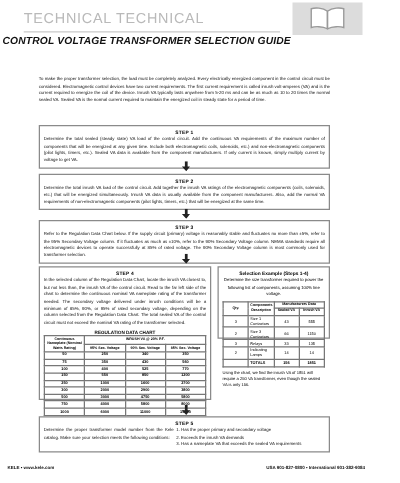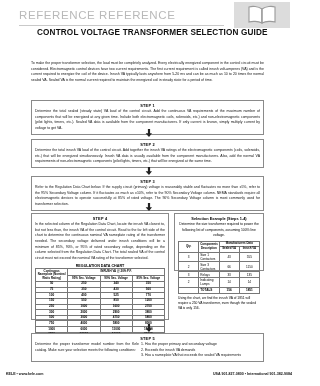--- a/index.html
+++ b/index.html
@@ -19,23 +19,23 @@
     position:absolute;left:19px;top:9px;
     font-size:11.5px;letter-spacing:.6px;
     color:#b9b9b9;font-weight:400;
     white-space:nowrap;
   }
   .hdr-rule{
     position:absolute;left:19px;top:25px;width:205px;height:1px;
     background:#c9c9c9;
   }
   .hdr-sub{
-    position:absolute;left:37px;top:28px;
+    position:absolute;left:2px;top:28px;
     font-size:8.2px;font-weight:bold;letter-spacing:.15px;
-    color:#111;white-space:nowrap;
+    color:#111;white-space:nowrap;font-style:italic;
   }
   .book-box{
     position:absolute;right:8px;top:2px;width:56px;height:26px;
     background:#dcdcdc;
   }
   .book-box svg{position:absolute;left:13px;top:3px;}
 
   
   .intro{
     position:absolute;left:31px;top:61px;width:233px;
@@ -121,21 +121,21 @@
   .f-right{
     position:absolute;right:6px;top:0;font-size:3.6px;font-weight:bold;color:#111;
   }
 </style>
 </head>
 <body>
 
 <div class="page">
 
   <div class="header">
-    <div class="hdr-title">REFERENCE REFERENCE</div>
+    <div class="hdr-title">TECHNICAL TECHNICAL</div>
     <div class="hdr-rule"></div>
     <div class="hdr-sub">CONTROL VOLTAGE TRANSFORMER SELECTION GUIDE</div>
     <div class="book-box">
       <svg width="30" height="20" viewBox="0 0 30 20">
         <path d="M15 4 C11 1, 5 1, 2 2 L2 17 C5 16, 11 16, 15 18 Z" fill="#ffffff" stroke="#9a9a9a" stroke-width="1.1"></path>
         <path d="M15 4 C19 1, 25 1, 28 2 L28 17 C25 16, 19 16, 15 18 Z" fill="#ffffff" stroke="#9a9a9a" stroke-width="1.1"></path>
         <line x1="15" y1="4" x2="15" y2="18" stroke="#9a9a9a" stroke-width="1"></line>
       </svg>
     </div>
   </div>

